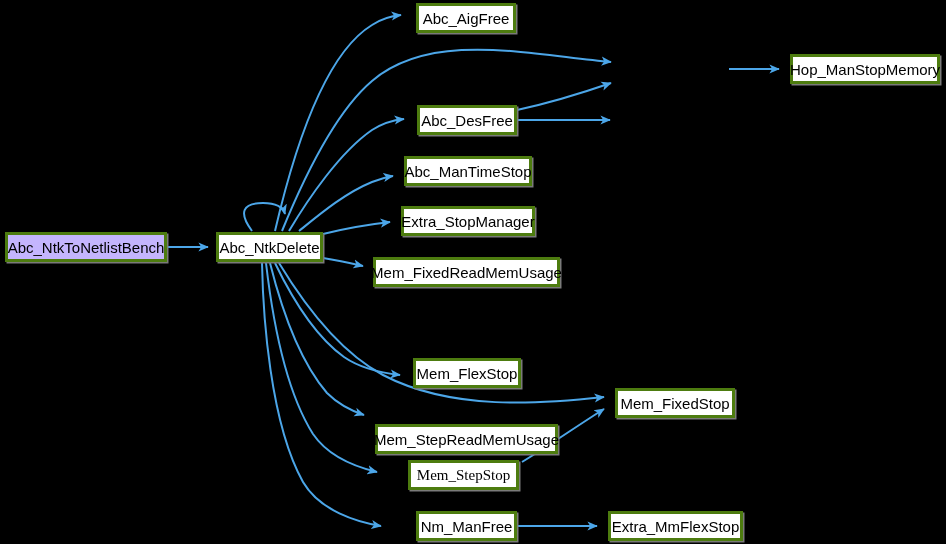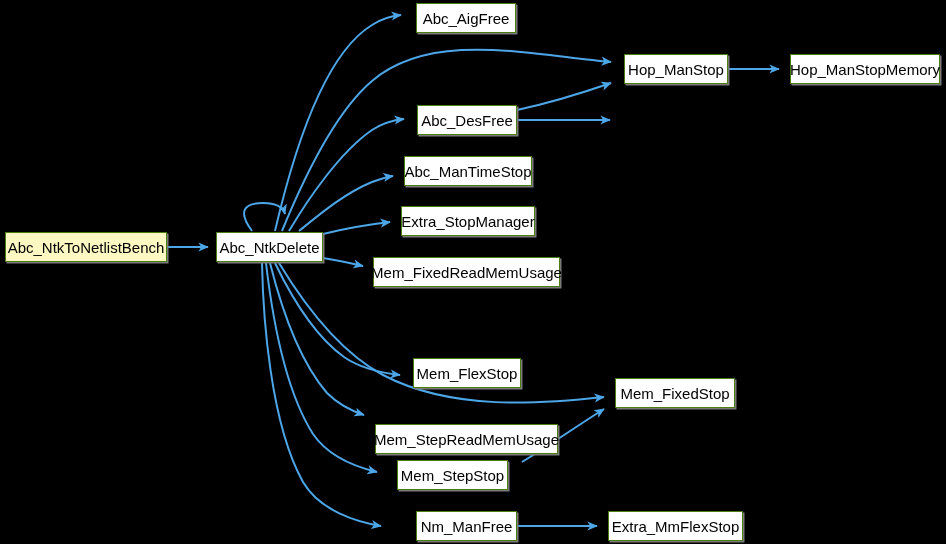--- a/index.html
+++ b/index.html
@@ -22,31 +22,31 @@
     width: 946px;
     height: 544px;
   }
   .node {
     position: absolute;
     box-sizing: border-box;
     display: flex;
     align-items: center;
     justify-content: center;
     height: 30px;
-    border: 1px solid #4d7c0f;
+    border: 3px solid #4d7c0f;
     background: #ffffff;
     color: #000000;
     font-size: 15px;
     line-height: 1;
     white-space: nowrap;
     letter-spacing: 0px;
     box-shadow: 1.5px 1.5px 0 0 #7a7a7a;
   }
   .node.current {
-    background: #fef9c3;
+    background: #c4b5fd;
   }
   .node-label {
     display: block;
     padding: 0 2px;
   }
 </style>
 </head>
 <body>
 
 <div id="canvas">
@@ -103,23 +103,20 @@
   </div>
 
   <div class="node" style="left:216px; top:232px; width:107px;">
     <span class="node-label">Abc_NtkDelete</span>
   </div>
 
   <div class="node" style="left:416px; top:3px; width:100px;">
     <span class="node-label">Abc_AigFree</span>
   </div>
 
-  <div class="node" style="left:624px; top:54px; width:104px;">
-    <span class="node-label">Hop_ManStop</span>
-  </div>
 
   <div class="node" style="left:790px; top:54px; width:150px;">
     <span class="node-label">Hop_ManStopMemory</span>
   </div>
 
   <div class="node" style="left:417px; top:105px; width:100px;">
     <span class="node-label">Abc_DesFree</span>
   </div>
 
 
@@ -132,29 +129,29 @@
   </div>
 
   <div class="node" style="left:413px; top:358px; width:108px;">
     <span class="node-label">Mem_FlexStop</span>
   </div>
 
   <div class="node" style="left:373px; top:257px; width:187px;">
     <span class="node-label">Mem_FixedReadMemUsage</span>
   </div>
 
-  <div class="node" style="left:615px; top:378px; width:120px;">
+  <div class="node" style="left:615px; top:388px; width:120px;">
     <span class="node-label">Mem_FixedStop</span>
   </div>
 
   <div class="node" style="left:375px; top:424px; width:183px;">
     <span class="node-label">Mem_StepReadMemUsage</span>
   </div>
 
-  <div class="node" style="left:397px; top:460px; width:111px;">
+  <div class="node" style="left:408px; top:460px; width:111px;font-family:Liberation Serif, serif;">
     <span class="node-label">Mem_StepStop</span>
   </div>
 
   <div class="node" style="left:416px; top:511px; width:101px;">
     <span class="node-label">Nm_ManFree</span>
   </div>
 
   <div class="node" style="left:608px; top:511px; width:135px;">
     <span class="node-label">Extra_MmFlexStop</span>
   </div>

